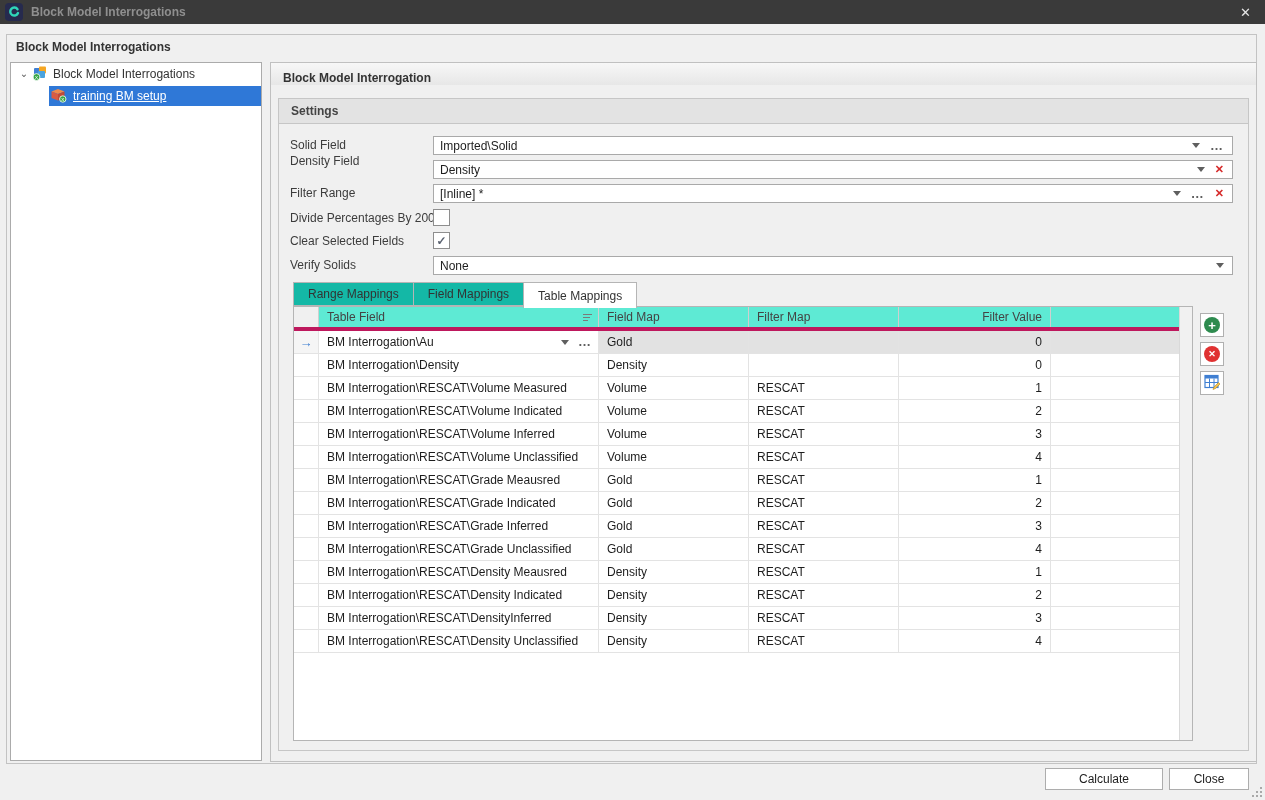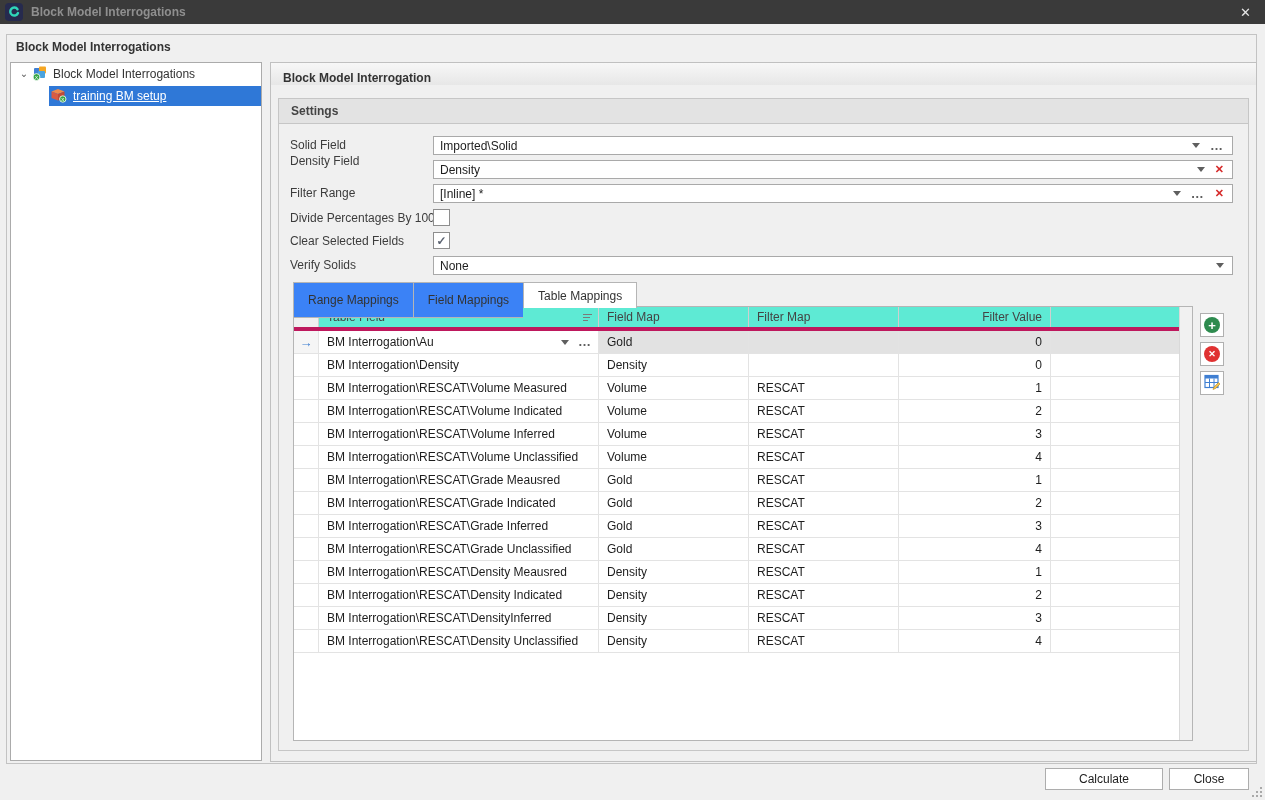--- a/index.html
+++ b/index.html
@@ -59,21 +59,21 @@
   .dd-arrow { width:0; height:0; border-left:4px solid transparent;
     border-right:4px solid transparent; border-top:5px solid #5f5f5f; }
   .ellipsis { color:#5f5f5f; font-weight:bold; letter-spacing:1px; line-height:8px; font-size:13px; }
   .red-x { color:#d62b2b; font-weight:bold; font-size:11px; }
   .checkbox { position:absolute; left:433px; width:17px; height:17px; background:#fff;
     border:1px solid #8e8e8e; display:flex; align-items:center; justify-content:center;
     color:#5a6270; font-size:12px; font-weight:bold; }
 
   
   .tabs { position:absolute; left:293px; top:282px; display:flex; z-index:3; }
-  .tab { height:36px; padding:0 14px; background:#3b82f6; border:1px solid #b5b5b5;
+  .tab { height:24px; padding:0 14px; background:#14b8a6; border:1px solid #b5b5b5;
     border-right:none; display:flex; align-items:center; color:#333; }
   .tab:last-child { border-right:1px solid #b5b5b5; }
   .tab.active { background:#fff; height:26px; border-right:1px solid #b5b5b5;
     border-bottom:none; position:relative; z-index:4;text-align:right; }
 
   
   .tab-panel { position:absolute; left:293px; top:306px; width:900px; height:435px;
     border:1px solid #b5b5b5; background:#fff; z-index:2; }
   .grid { position:absolute; left:0; top:0; right:13px; bottom:0; overflow:hidden; }
   .vstrip { position:absolute; top:0; right:0; width:13px; bottom:0; background:#f1f1f1;
@@ -201,21 +201,21 @@
 <span class="form-label" style="top:184px">Filter Range</span>
 <div class="ctrl" style="top:184px">
   <span class="val">[Inline] *</span>
   <span class="btns">
     <span class="dd-arrow"></span>
     <span class="ellipsis">…</span>
     <span class="red-x">✕</span>
   </span>
 </div>
 
-<span class="form-label" style="top:209px">Divide Percentages By 100</span>
+<span class="form-label" style="top:209px">Divide Percentages By 200</span>
 <div class="checkbox" style="top:209px"></div>
 
 <span class="form-label" style="top:232px">Clear Selected Fields</span>
 <div class="checkbox" style="top:232px">
   <span>✓</span>
 </div>
 
 <span class="form-label" style="top:256px">Verify Solids</span>
 <div class="ctrl" style="top:256px">
   <span class="val">None</span>

